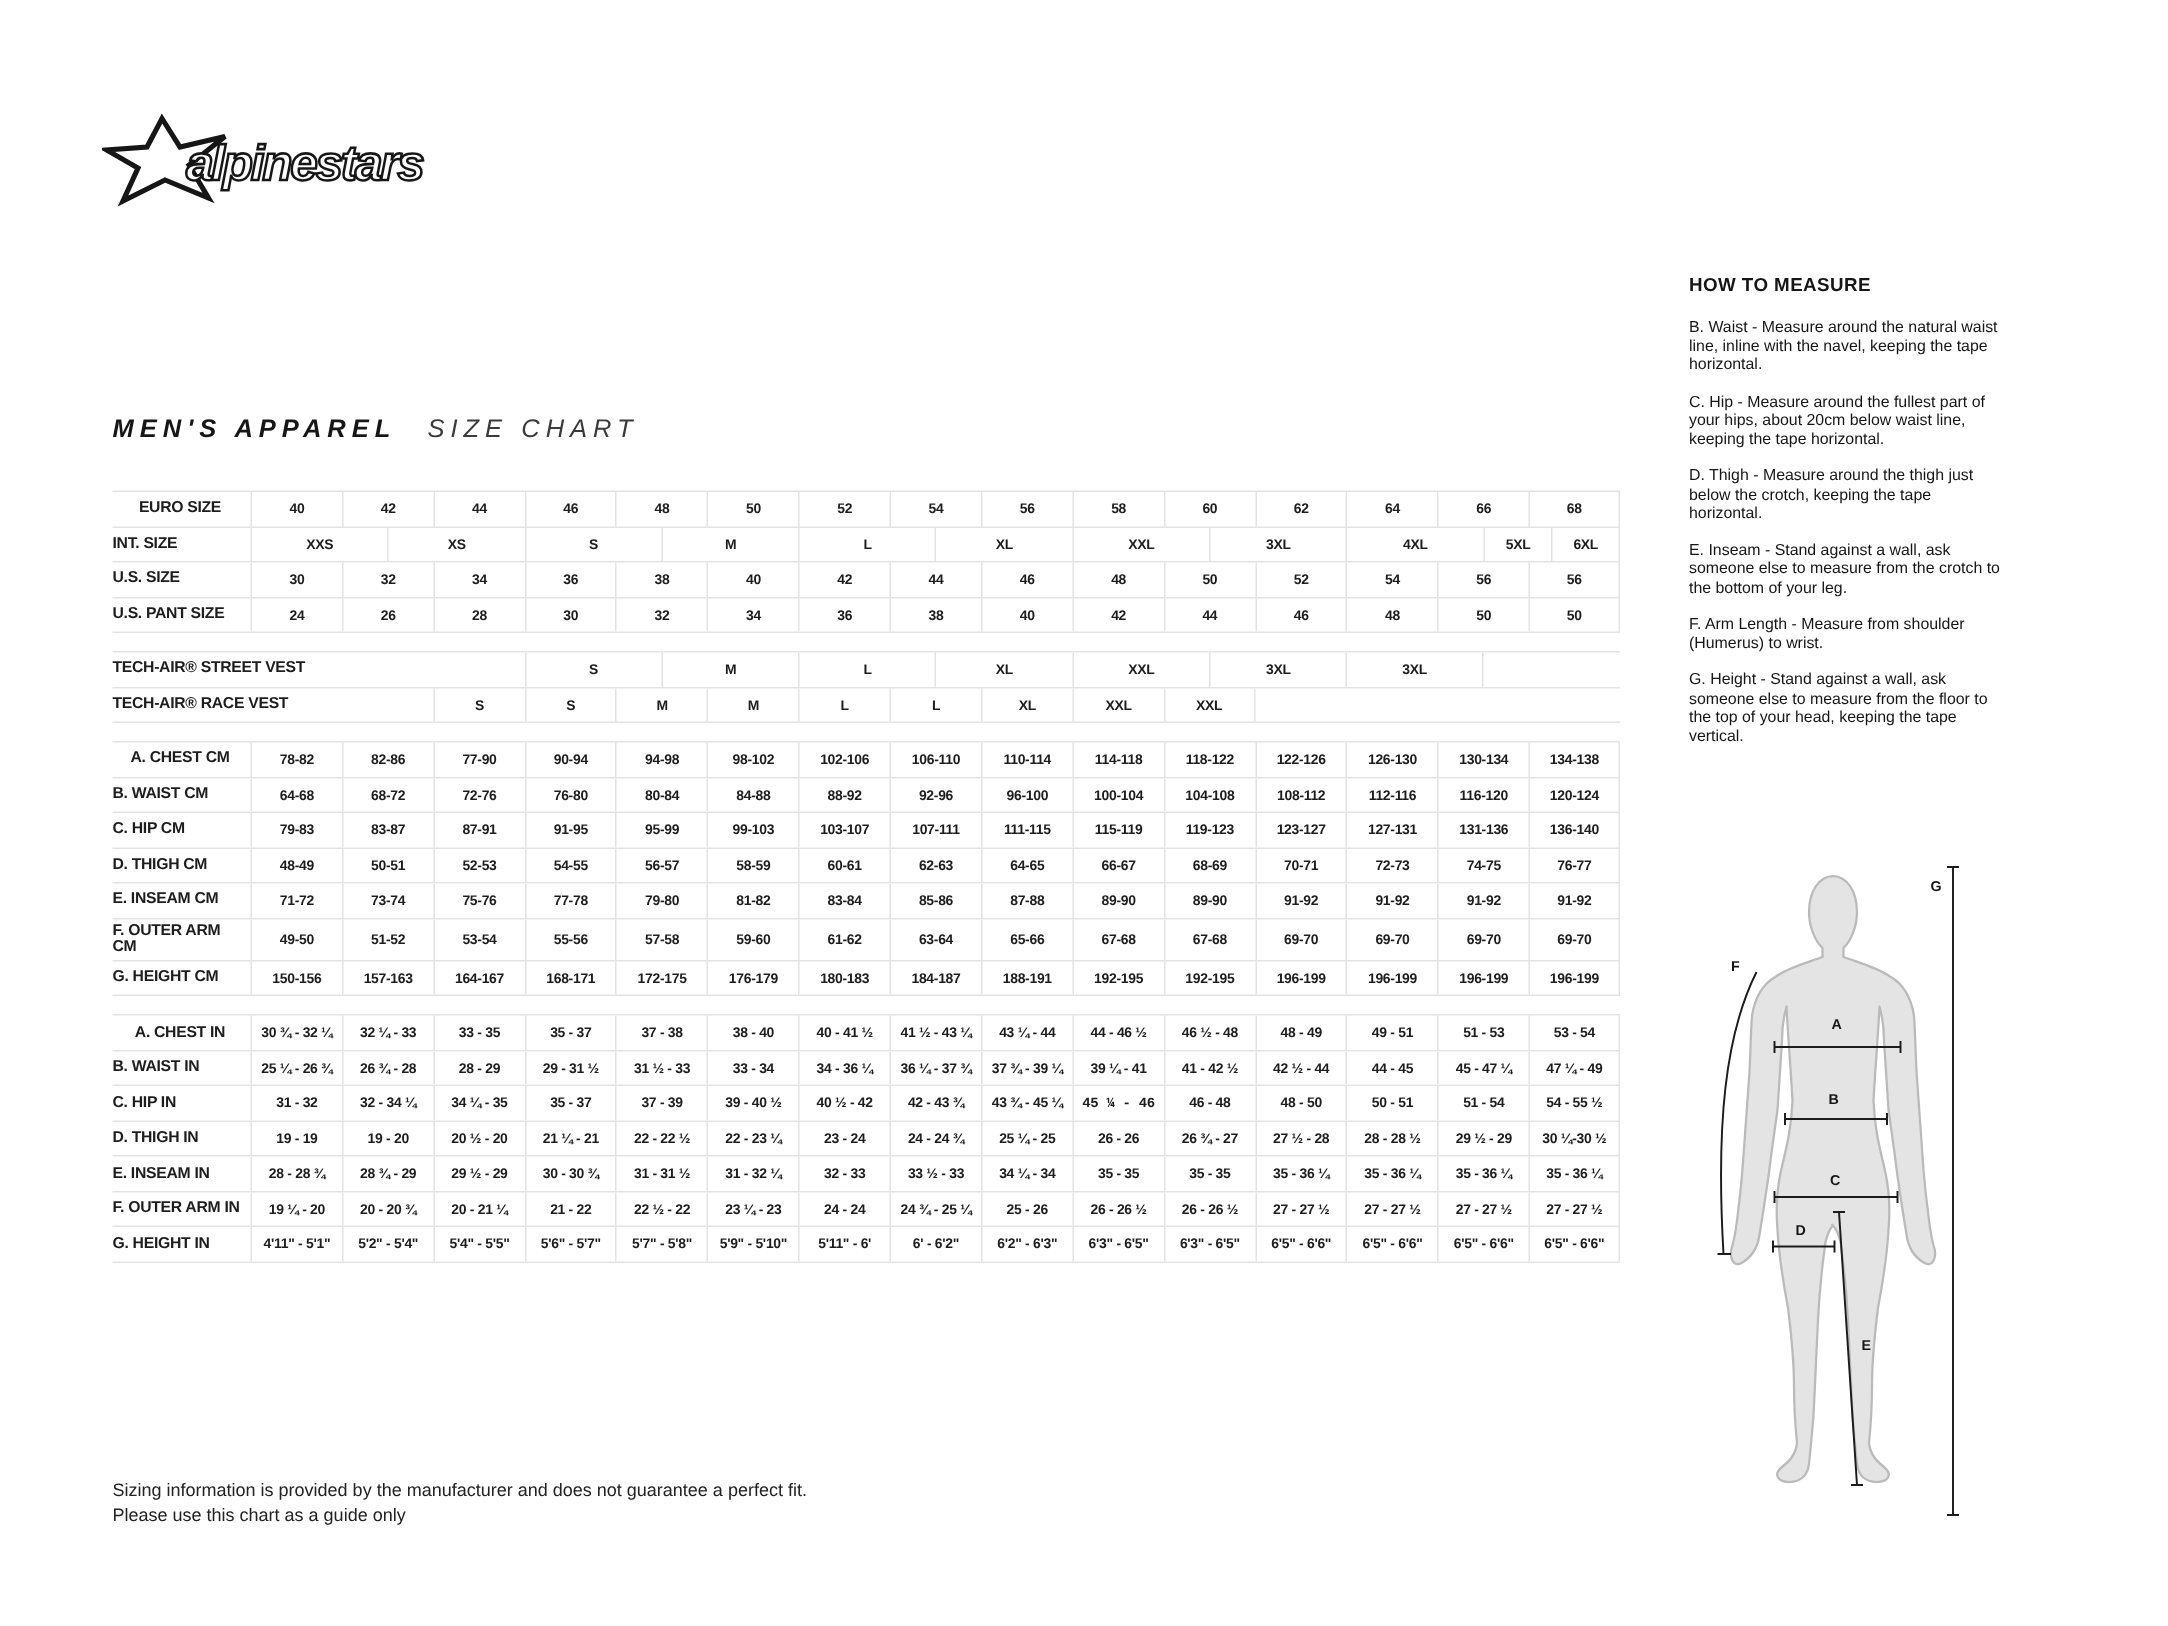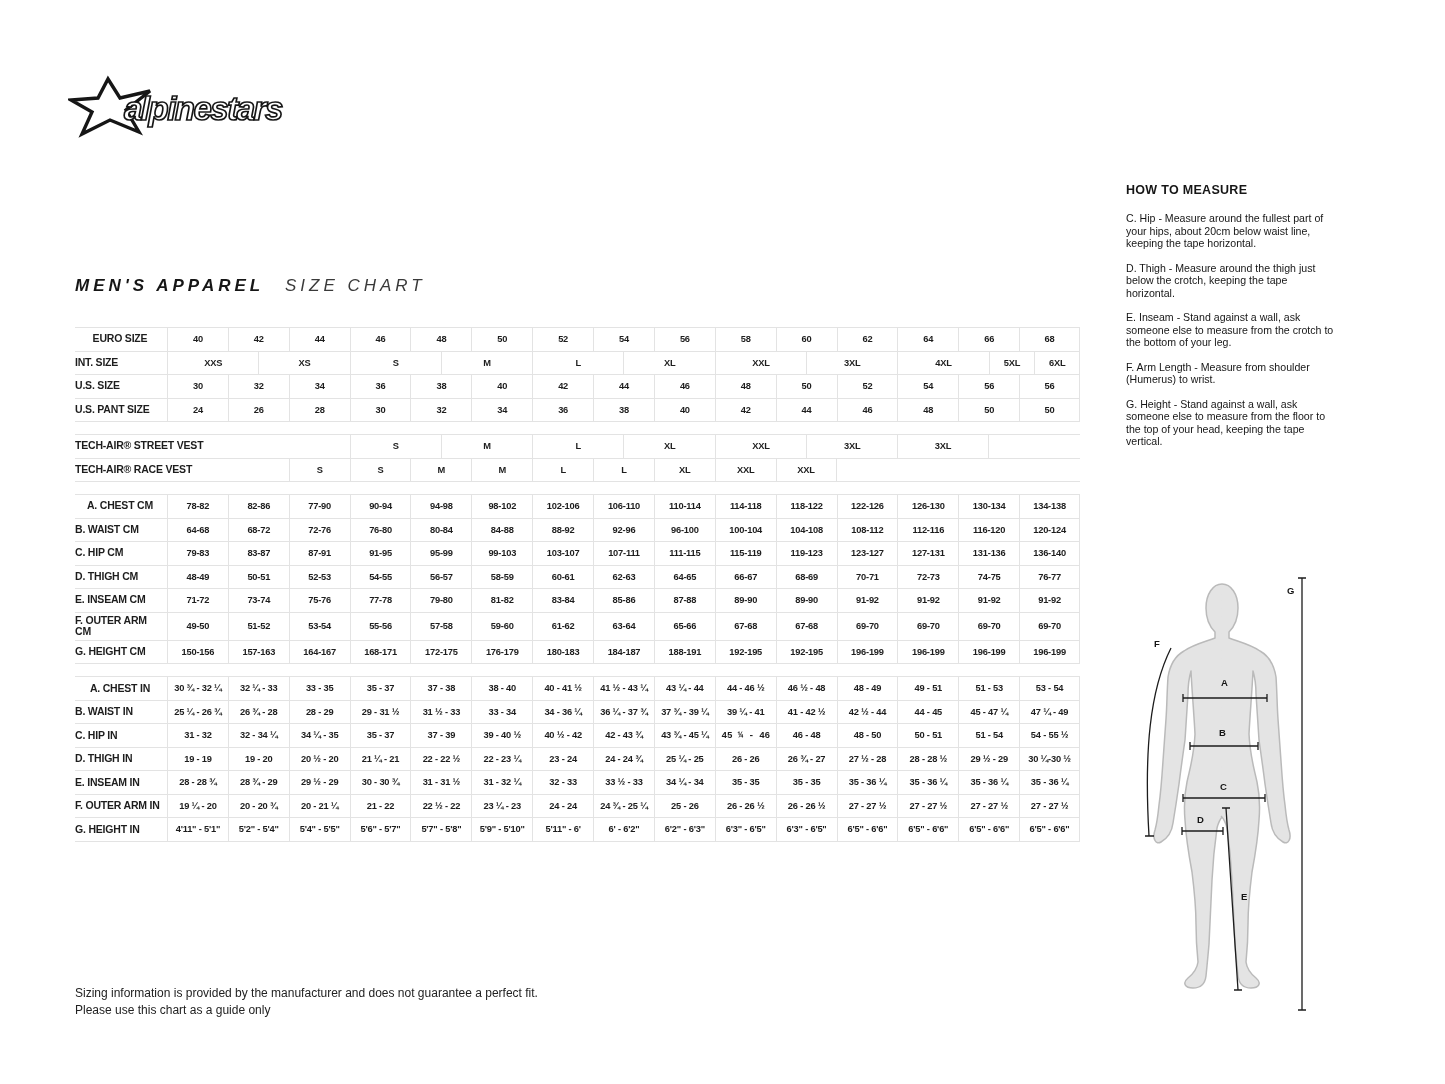--- a/index.html
+++ b/index.html
@@ -405,20 +405,21 @@
         <div class="t-cell" style="grid-column: span 4;">6'3" - 6'5"</div>
         <div class="t-cell" style="grid-column: span 4;">6'5" - 6'6"</div>
         <div class="t-cell" style="grid-column: span 4;">6'5" - 6'6"</div>
         <div class="t-cell" style="grid-column: span 4;">6'5" - 6'6"</div>
         <div class="t-cell end" style="grid-column: span 4;">6'5" - 6'6"</div>
       </div>
     </div>
 
   <div class="howto">
     <div class="howto-h">HOW TO MEASURE</div>
+    <p>B. Waist - Measure around the natural waist line, inline with the navel, keeping the tape horizontal.</p>
     <p>C. Hip - Measure around the fullest part of your hips, about 20cm below waist line, keeping the tape horizontal.</p>
     <p>D. Thigh - Measure around the thigh just below the crotch, keeping the tape horizontal.</p>
     <p>E. Inseam - Stand against a wall, ask someone else to measure from the crotch to the bottom of your leg.</p>
     <p>F. Arm Length - Measure from shoulder (Humerus) to wrist.</p>
     <p>G. Height - Stand against a wall, ask someone else to measure from the floor to the top of your head, keeping the tape vertical.</p>
   </div>
 
   <div class="figure">
     <svg width="180" height="448" viewBox="0 0 180 448">
       <defs>

